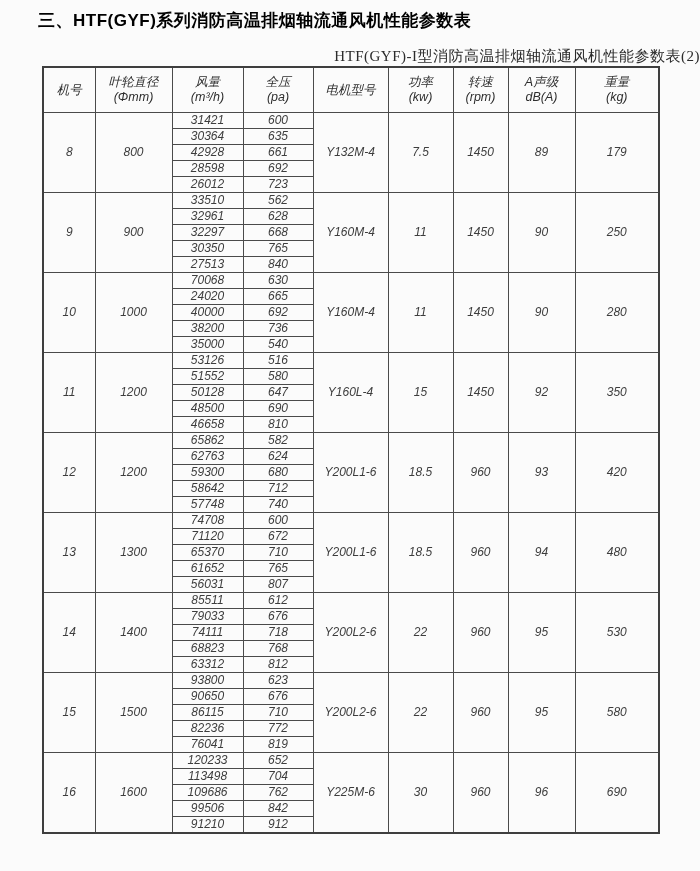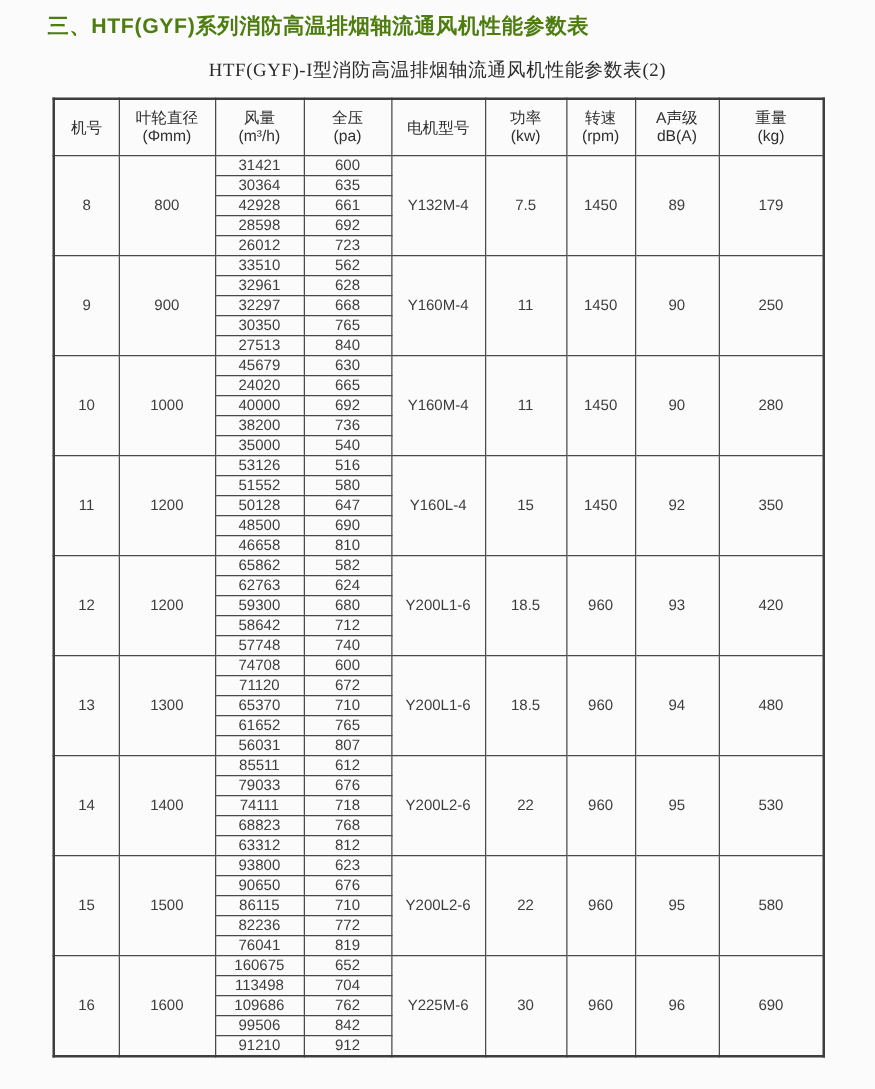--- a/index.html
+++ b/index.html
@@ -9,36 +9,37 @@
     background: #fbfbfb;
     font-family: "Liberation Sans", "DejaVu Sans", sans-serif;
     color: #343434;
     overflow: hidden;
   }
   .page-title {
     margin: 9px 0 0 38px;
     font-size: 17px;
     font-weight: bold;
     letter-spacing: 0.5px;
-    color: #4d7c0f;
+    color: #000000;
   }
   .page-subtitle {
     margin-top: 15px;
-    text-align: center;
+    text-align: right;
     font-family: "Liberation Serif", "DejaVu Serif", serif;
     font-size: 15px;
     color: #2b2b2b;
     letter-spacing: 0.5px;
   }
   table.spec-table {
     border-collapse: collapse;
     table-layout: fixed;
     width: 616px;
-    margin: 12px 0 0 42px;
+    margin: 0 0 0 42px;
     border: 2px solid #3e3e3e;
+    font-style: italic;
   }
   .spec-table th, .spec-table td {
     border: 1px solid #4a4a4a;
     text-align: center;
     vertical-align: middle;
     padding: 0;
     overflow: hidden;
     white-space: nowrap;
   }
   .spec-table thead th {
@@ -168,21 +169,21 @@
         <td class="sub-cell">30350</td>
         <td class="sub-cell">765</td>
       </tr>
       <tr>
         <td class="sub-cell">27513</td>
         <td class="sub-cell">840</td>
       </tr>
       <tr>
         <td rowspan="5" class="group-cell">10</td>
         <td rowspan="5" class="group-cell">1000</td>
-        <td class="sub-cell">45679</td>
+        <td class="sub-cell">70068</td>
         <td class="sub-cell">630</td>
         <td rowspan="5" class="group-cell">Y160M-4</td>
         <td rowspan="5" class="group-cell">11</td>
         <td rowspan="5" class="group-cell">1450</td>
         <td rowspan="5" class="group-cell">90</td>
         <td rowspan="5" class="group-cell">280</td>
       </tr>
       <tr>
         <td class="sub-cell">24020</td>
         <td class="sub-cell">665</td>
@@ -330,21 +331,21 @@
         <td class="sub-cell">82236</td>
         <td class="sub-cell">772</td>
       </tr>
       <tr>
         <td class="sub-cell">76041</td>
         <td class="sub-cell">819</td>
       </tr>
       <tr>
         <td rowspan="5" class="group-cell">16</td>
         <td rowspan="5" class="group-cell">1600</td>
-        <td class="sub-cell">160675</td>
+        <td class="sub-cell">120233</td>
         <td class="sub-cell">652</td>
         <td rowspan="5" class="group-cell">Y225M-6</td>
         <td rowspan="5" class="group-cell">30</td>
         <td rowspan="5" class="group-cell">960</td>
         <td rowspan="5" class="group-cell">96</td>
         <td rowspan="5" class="group-cell">690</td>
       </tr>
       <tr>
         <td class="sub-cell">113498</td>
         <td class="sub-cell">704</td>

